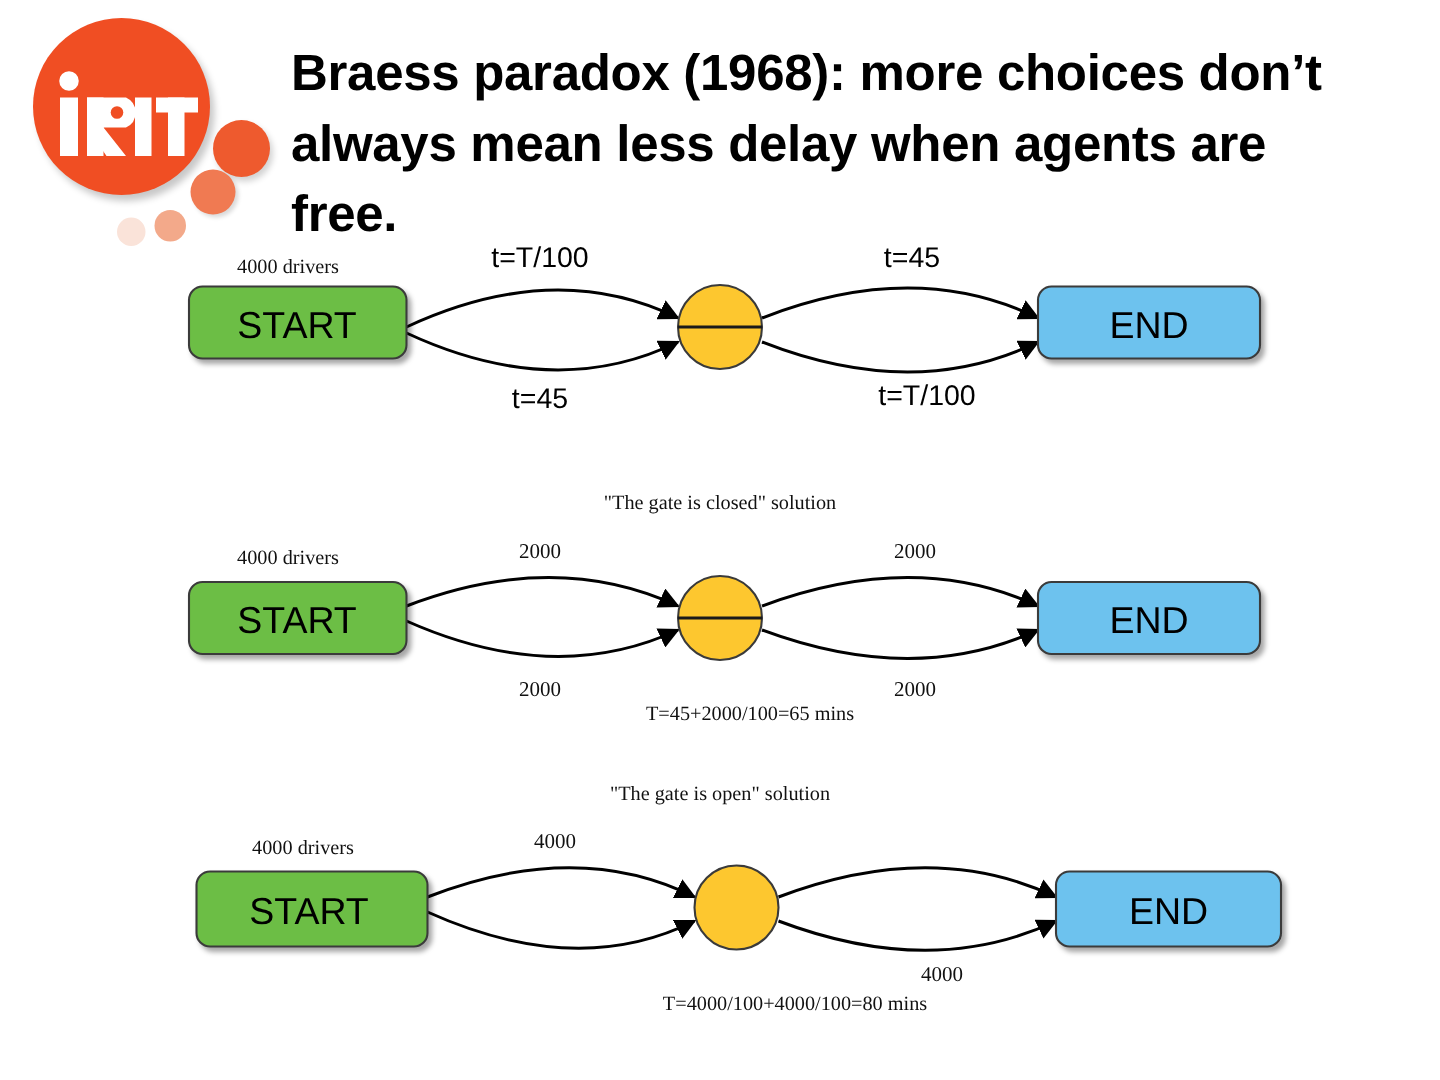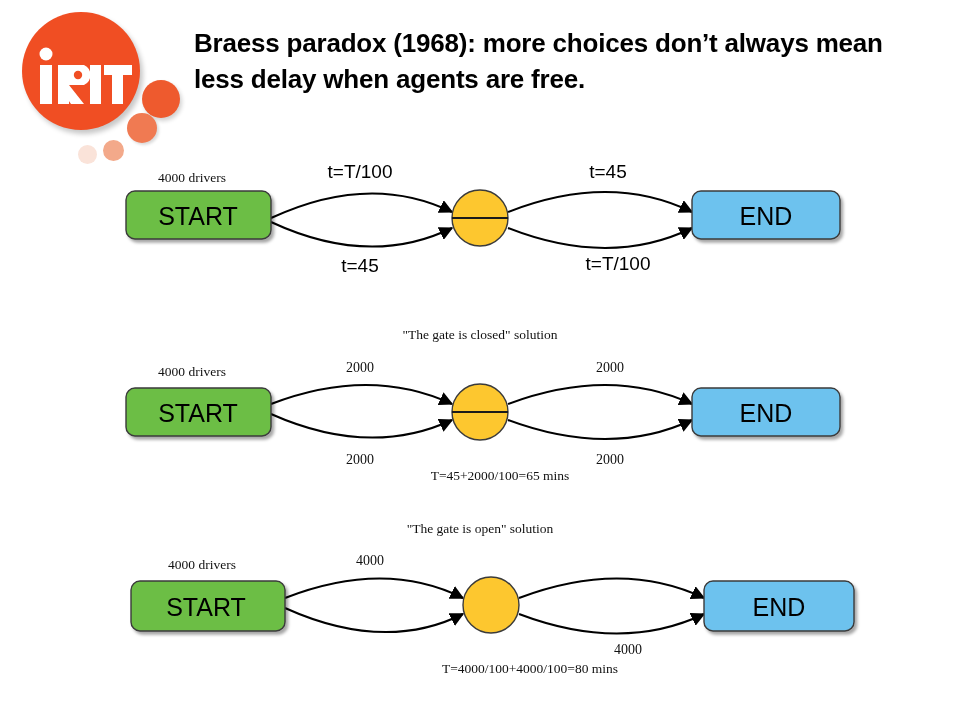--- a/index.html
+++ b/index.html
@@ -64,21 +64,21 @@
     width: 118px;
     height: 118px;
   }
 
   
   #title {
     position: absolute;
     left: 194px;
     top: 26px;
     width: 730px;
-    font-size: 26px;
+    font-size: 34px;
     font-weight: bold;
     line-height: 1.38;
     letter-spacing: -0.2px;
     color: #000000;
   }
 
   
   .diagram {
     position: absolute;
     left: 0;

